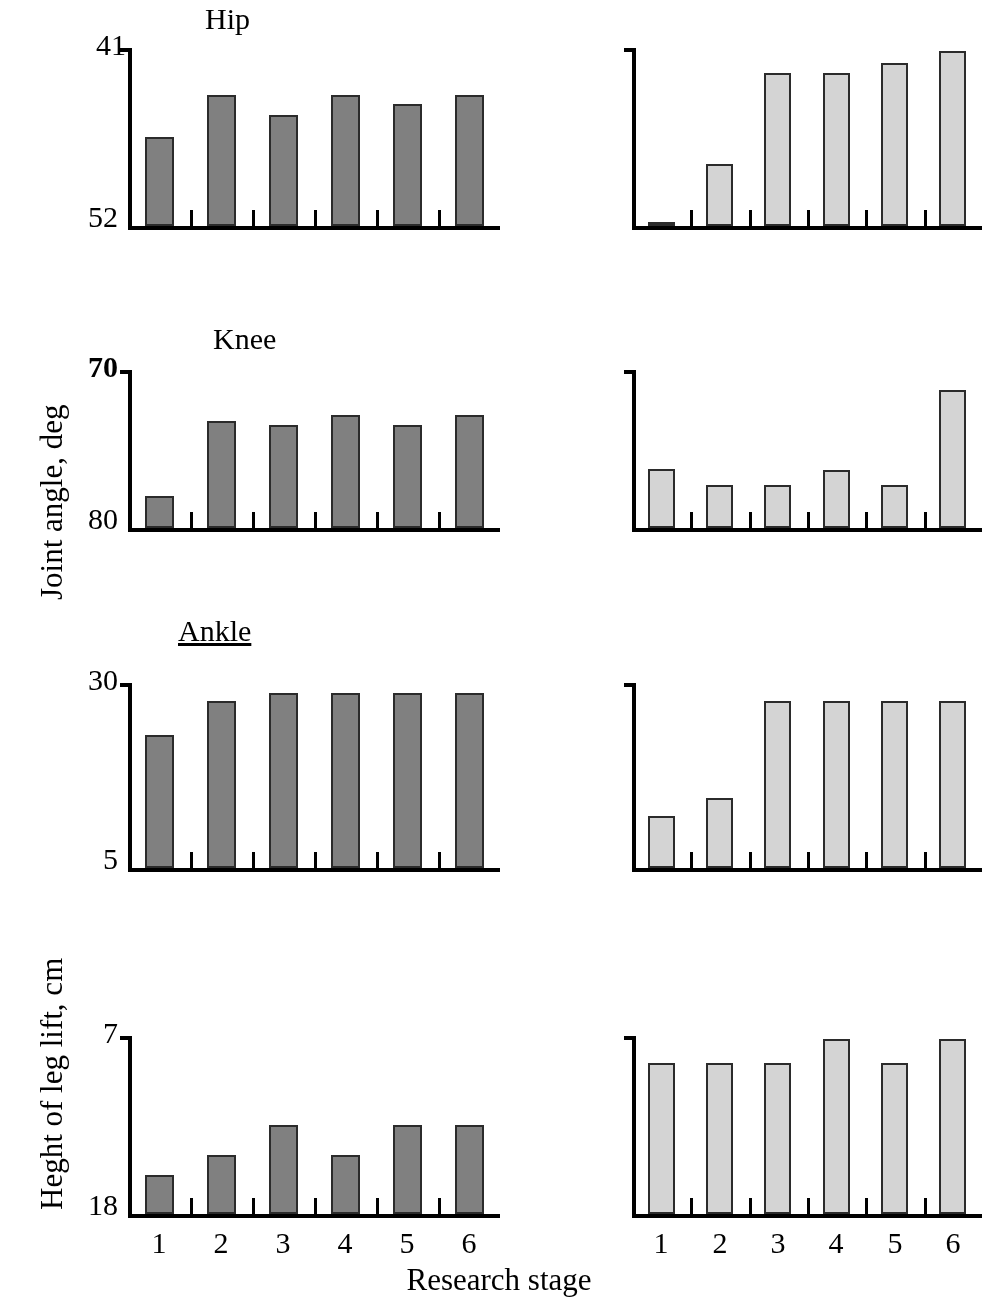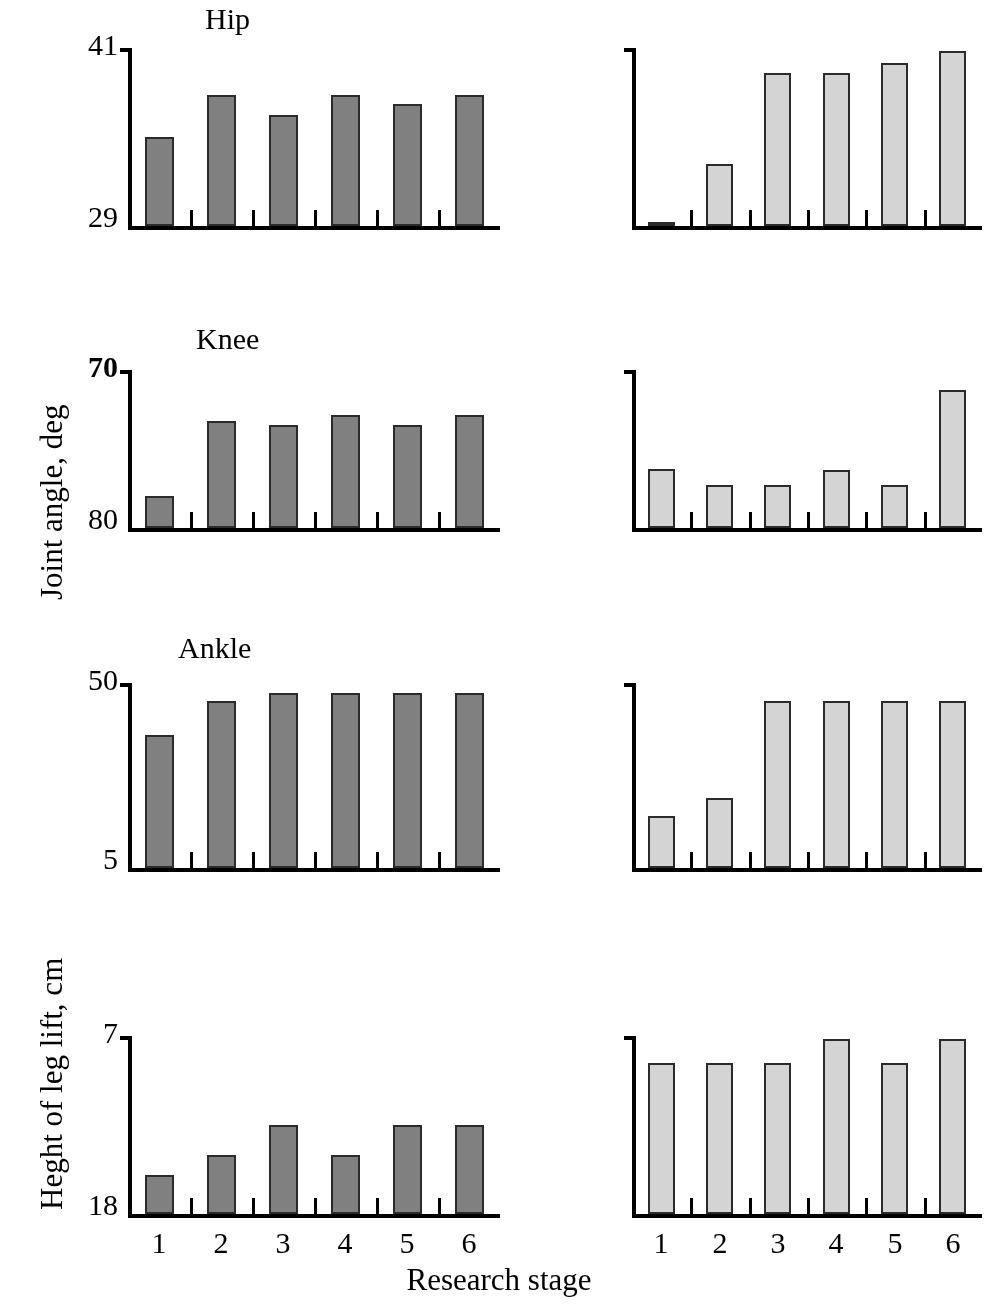--- a/index.html
+++ b/index.html
@@ -92,22 +92,22 @@
   <div class="rot-label" style="left:34px; top:1210px;">Heght of leg lift, cm</div>
 
   <div class="bottom-label" style="top:1262px;">Research stage</div>
 
   <div id="panels">
       <div class="panel" style="left: 0px; top: 0px;">
         <div class="panel-title" style="left: 205px; top: 2px;">Hip</div>
         <div class="axis-v" style="left: 128px; top: 48px; height: 178px;"></div>
         <div class="axis-h" style="left: 120px; top: 48px; width: 12px;"></div>
         <div class="axis-h" style="left: 128px; top: 226px; width: 372px;"></div>
-        <div class="ytick-label" style="left: 38px; top: 28px; width: 80px;">41</div>
-        <div class="ytick-label" style="left: 38px; top: 200px; width: 80px;">29</div>
+        <div class="ytick-label" style="left: 46px; top: 28px; width: 80px;">41</div>
+        <div class="ytick-label" style="left: 38px; top: 200px; width: 80px;">52</div>
         <div class="bar dark" style="position: absolute; width: 29px; height: 89px; left: 145px; top: 137px;"></div>
         <div class="tick" style="left: 190px; top: 210px; height: 16px;"></div>
         <div class="bar dark" style="position: absolute; width: 29px; height: 131px; left: 207px; top: 95px;"></div>
         <div class="tick" style="left: 252px; top: 210px; height: 16px;"></div>
         <div class="bar dark" style="position: absolute; width: 29px; height: 111px; left: 269px; top: 115px;"></div>
         <div class="tick" style="left: 314px; top: 210px; height: 16px;"></div>
         <div class="bar dark" style="position: absolute; width: 29px; height: 131px; left: 331px; top: 95px;"></div>
         <div class="tick" style="left: 376px; top: 210px; height: 16px;"></div>
         <div class="bar dark" style="position: absolute; width: 29px; height: 122px; left: 393px; top: 104px;"></div>
         <div class="tick" style="left: 438px; top: 210px; height: 16px;"></div>
@@ -123,21 +123,21 @@
         <div class="tick" style="left: 749px; top: 210px; height: 16px;"></div>
         <div class="bar light" style="position: absolute; width: 27px; height: 153px; left: 764px; top: 73px;"></div>
         <div class="tick" style="left: 807px; top: 210px; height: 16px;"></div>
         <div class="bar light" style="position: absolute; width: 27px; height: 153px; left: 823px; top: 73px;"></div>
         <div class="tick" style="left: 865px; top: 210px; height: 16px;"></div>
         <div class="bar light" style="position: absolute; width: 27px; height: 163px; left: 881px; top: 63px;"></div>
         <div class="tick" style="left: 924px; top: 210px; height: 16px;"></div>
         <div class="bar light" style="position: absolute; width: 27px; height: 175px; left: 939px; top: 51px;"></div>
       </div>
       <div class="panel" style="left: 0px; top: 0px;">
-        <div class="panel-title" style="left: 196px; top: 322px;">Knee</div>
+        <div class="panel-title" style="left: 213px; top: 322px;">Knee</div>
         <div class="axis-v" style="left: 128px; top: 370px; height: 158px;"></div>
         <div class="axis-h" style="left: 120px; top: 370px; width: 12px;"></div>
         <div class="axis-h" style="left: 128px; top: 528px; width: 372px;"></div>
         <div class="ytick-label" style="left: 38px; top: 350px; width: 80px; font-weight: bold;">70</div>
         <div class="ytick-label" style="left: 38px; top: 502px; width: 80px;">80</div>
         <div class="bar dark" style="position: absolute; width: 29px; height: 32px; left: 145px; top: 496px;"></div>
         <div class="tick" style="left: 190px; top: 512px; height: 16px;"></div>
         <div class="bar dark" style="position: absolute; width: 29px; height: 107px; left: 207px; top: 421px;"></div>
         <div class="tick" style="left: 252px; top: 512px; height: 16px;"></div>
         <div class="bar dark" style="position: absolute; width: 29px; height: 103px; left: 269px; top: 425px;"></div>
@@ -158,25 +158,25 @@
         <div class="tick" style="left: 749px; top: 512px; height: 16px;"></div>
         <div class="bar light" style="position: absolute; width: 27px; height: 43px; left: 764px; top: 485px;"></div>
         <div class="tick" style="left: 807px; top: 512px; height: 16px;"></div>
         <div class="bar light" style="position: absolute; width: 27px; height: 58px; left: 823px; top: 470px;"></div>
         <div class="tick" style="left: 865px; top: 512px; height: 16px;"></div>
         <div class="bar light" style="position: absolute; width: 27px; height: 43px; left: 881px; top: 485px;"></div>
         <div class="tick" style="left: 924px; top: 512px; height: 16px;"></div>
         <div class="bar light" style="position: absolute; width: 27px; height: 138px; left: 939px; top: 390px;"></div>
       </div>
       <div class="panel" style="left: 0px; top: 0px;">
-        <div class="panel-title" style="left: 178px; top: 631px;">Ankle</div>
+        <div class="panel-title" style="left: 178px; top: 614px; text-decoration: underline;">Ankle</div>
         <div class="axis-v" style="left: 128px; top: 683px; height: 185px;"></div>
         <div class="axis-h" style="left: 120px; top: 683px; width: 12px;"></div>
         <div class="axis-h" style="left: 128px; top: 868px; width: 372px;"></div>
-        <div class="ytick-label" style="left: 38px; top: 663px; width: 80px;">50</div>
+        <div class="ytick-label" style="left: 38px; top: 663px; width: 80px;">30</div>
         <div class="ytick-label" style="left: 38px; top: 842px; width: 80px;">5</div>
         <div class="bar dark" style="position: absolute; width: 29px; height: 133px; left: 145px; top: 735px;"></div>
         <div class="tick" style="left: 190px; top: 852px; height: 16px;"></div>
         <div class="bar dark" style="position: absolute; width: 29px; height: 167px; left: 207px; top: 701px;"></div>
         <div class="tick" style="left: 252px; top: 852px; height: 16px;"></div>
         <div class="bar dark" style="position: absolute; width: 29px; height: 175px; left: 269px; top: 693px;"></div>
         <div class="tick" style="left: 314px; top: 852px; height: 16px;"></div>
         <div class="bar dark" style="position: absolute; width: 29px; height: 175px; left: 331px; top: 693px;"></div>
         <div class="tick" style="left: 376px; top: 852px; height: 16px;"></div>
         <div class="bar dark" style="position: absolute; width: 29px; height: 175px; left: 393px; top: 693px;"></div>

